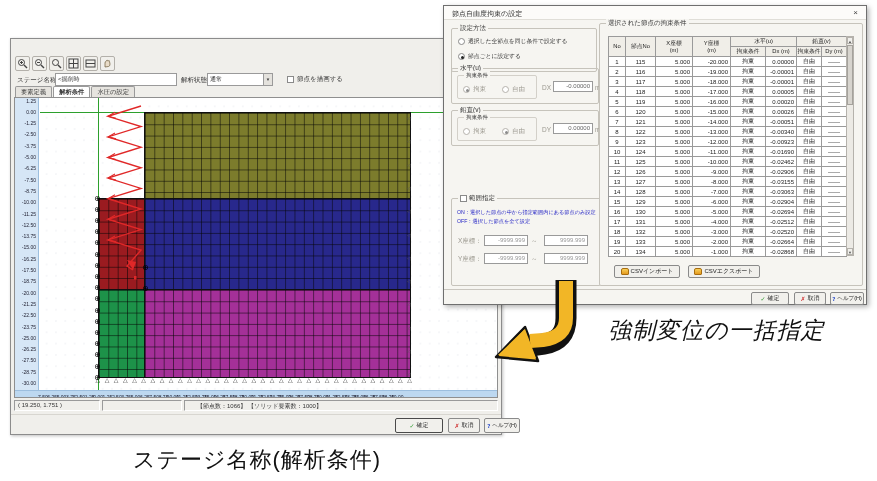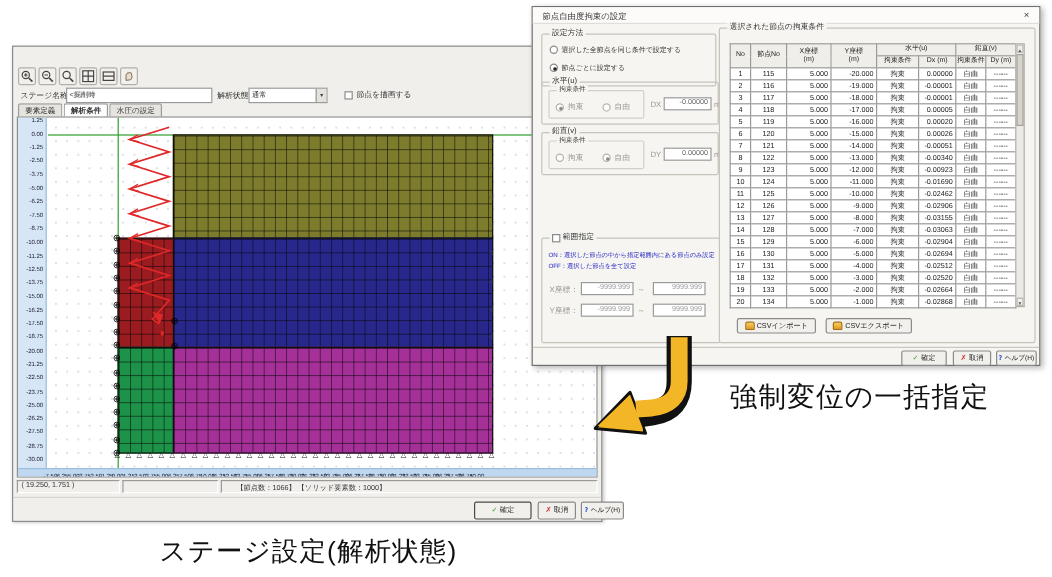--- a/index.html
+++ b/index.html
@@ -101,21 +101,21 @@
   #vscroll .arr { position:absolute; left:0; width:6px; height:7px; font-size:4px; text-align:center;
                   line-height:7px; color:#555; background:#f1f0ec; border:1px solid #b5b2ac; }
   #vscroll .thumb { position:absolute; left:0; top:8px; width:6px; height:60px; background:#d7d4ce;
                     border:1px solid #a5a29c; }
   .csv-btn { height:13px; font-size:6px; }
   .dbicon { width:8px; height:7px; background:linear-gradient(#f7cf5a,#e59a1d); border:1px solid #a86d10;
             border-radius:2px 2px 1px 1px; }
 
   
   .caption { position:absolute; color:#111; letter-spacing:1px; }
-  #dialog-caption { left:608px; top:315px; font-size:23px; }
+  #dialog-caption { left:608px; top:315px; font-size:23px;font-style:italic; }
   #window-caption { left:133px; top:445px; font-size:22px; }
   svg.overlay { position:absolute; pointer-events:none; }
 </style>
 </head>
 <body>
 
 <div id="root">
 
   <div id="main-window">
 
@@ -706,14 +706,14 @@
     </div>
   </div>
 
   <svg class="overlay" style="left:480px; top:268px; z-index:50;" width="120" height="110">
     <path d="M86 12 L86 50 Q86 73 64 76 L50 78" fill="none" stroke="#111" stroke-width="21" stroke-linejoin="round"></path>
     <polygon points="16,89 45,59 58,93" fill="#f2b626" stroke="#111" stroke-width="2.5" stroke-linejoin="round"></polygon>
     <path d="M86 13 L86 50 Q86 69 63 72 L50 73" fill="none" stroke="#f2b626" stroke-width="14" stroke-linejoin="round"></path>
     <polygon points="18,87 45,61 56,90" fill="#f2b626"></polygon>
   </svg>
   <div class="caption" id="dialog-caption">強制変位の一括指定</div>
-  <div class="caption" id="window-caption">ステージ設定(解析状態)</div>
+  <div class="caption" id="window-caption">ステージ名称(解析条件)</div>
 </div>
 
 </body></html>

